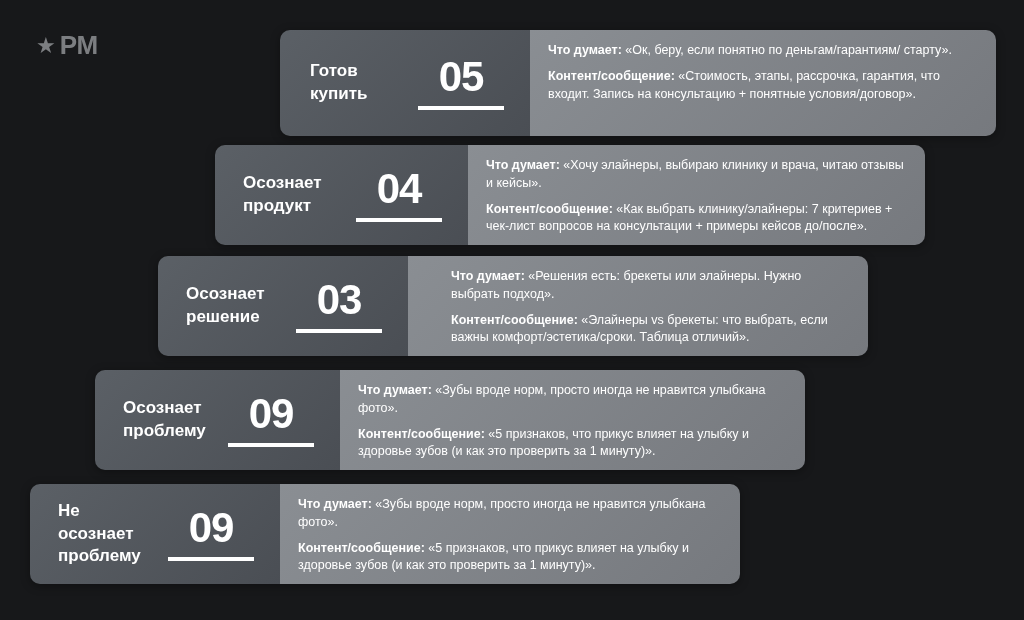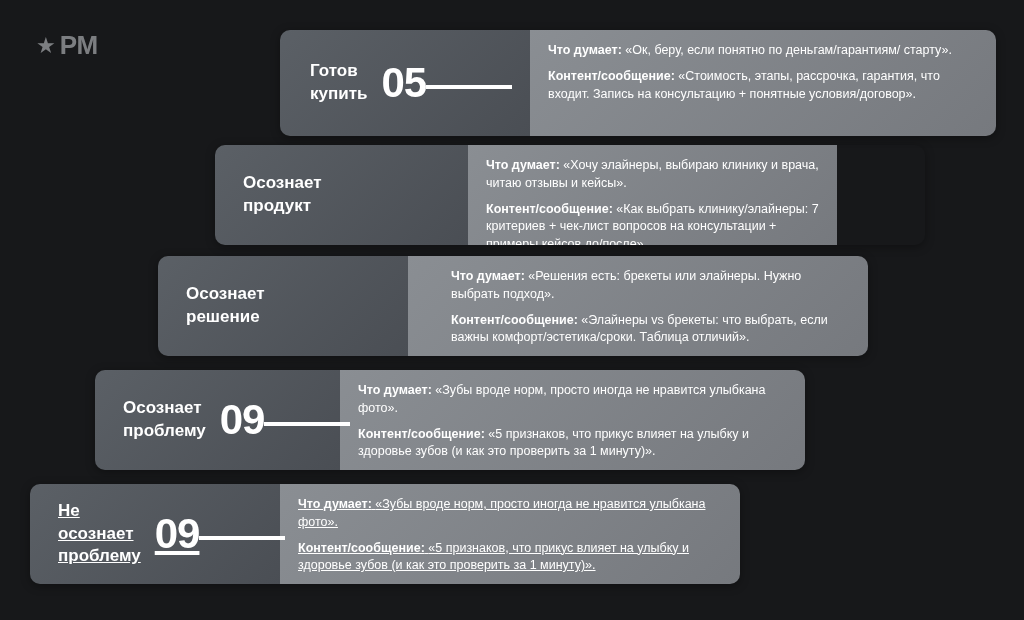--- a/index.html
+++ b/index.html
@@ -61,21 +61,21 @@
     font-size: 17px;
     font-weight: bold;
     line-height: 1.35;
     color: #ffffff;
     white-space: pre-line;
     flex: 1 1 auto;
   }
 
   .stage-numwrap {
     display: flex;
-    flex-direction: row;
+    flex-direction: column;
     align-items: center;
     justify-content: flex-start;
     padding: 0 26px 0 14px;
   }
   .stage-number {
     font-size: 42px;
     font-weight: bold;
     line-height: 1;
     color: #ffffff;
     letter-spacing: -1px;
@@ -109,31 +109,31 @@
     font-weight: normal;
   }
 
   
   #stage-05 { left: 280px; top: 30px; width: 716px; height: 106px; }
   #stage-05 .stage-left { width: 250px; }
   #stage-05 .stage-right { width: 466px; }
 
   #stage-04 { left: 215px; top: 145px; width: 710px; height: 100px; }
   #stage-04 .stage-left { width: 253px; }
-  #stage-04 .stage-right { width: 369px; }
+  #stage-04 .stage-right { width: 457px; }
 
   #stage-03 { left: 158px; top: 256px; width: 710px; height: 100px; }
   #stage-03 .stage-left { width: 250px; }
   #stage-03 .stage-right { width: 460px; padding-left: 43px; }
 
   #stage-02 { left: 95px; top: 370px; width: 710px; height: 100px; }
   #stage-02 .stage-left { width: 245px; }
   #stage-02 .stage-right { width: 465px; }
 
-  #stage-01 { left: 30px; top: 484px; width: 710px; height: 100px; text-decoration: underline; }
+  #stage-01 { left: 30px; top: 484px; width: 710px; height: 100px; }
   #stage-01 .stage-left { width: 250px; }
   #stage-01 .stage-right { width: 460px; }
 
   
   #stage-05 .stage-title { padding-left: 2px; }
 </style>
 </head>
 <body>
 
 <div class="logo">
@@ -159,37 +159,45 @@
       <b>Контент/сообщение:</b>
       <span class="txt">«Стоимость, этапы, рассрочка, гарантия, что входит. Запись на консультацию + понятные условия/договор».</span>
     </div>
   </div>
 </div>
 
 <div class="stage" id="stage-04">
   <div class="stage-left">
     <div class="stage-title">Осознает
 продукт</div>
+    <div class="stage-numwrap">
+      <div class="stage-number">04</div>
+      <div class="stage-rule"></div>
+    </div>
   </div>
   <div class="stage-right">
     <div class="line">
       <b>Что думает:</b>
       <span class="txt">«Хочу элайнеры, выбираю клинику и врача, читаю отзывы и кейсы».</span>
     </div>
     <div class="line">
       <b>Контент/сообщение:</b>
       <span class="txt">«Как выбрать клинику/элайнеры: 7 критериев + чек-лист вопросов на консультации + примеры кейсов до/после».</span>
     </div>
   </div>
 </div>
 
 <div class="stage" id="stage-03">
   <div class="stage-left">
     <div class="stage-title">Осознает
 решение</div>
+    <div class="stage-numwrap">
+      <div class="stage-number">03</div>
+      <div class="stage-rule"></div>
+    </div>
   </div>
   <div class="stage-right">
     <div class="line">
       <b>Что думает:</b>
       <span class="txt">«Решения есть: брекеты или элайнеры. Нужно выбрать подход».</span>
     </div>
     <div class="line">
       <b>Контент/сообщение:</b>
       <span class="txt">«Элайнеры vs брекеты: что выбрать, если важны комфорт/эстетика/сроки. Таблица отличий».</span>
     </div>

